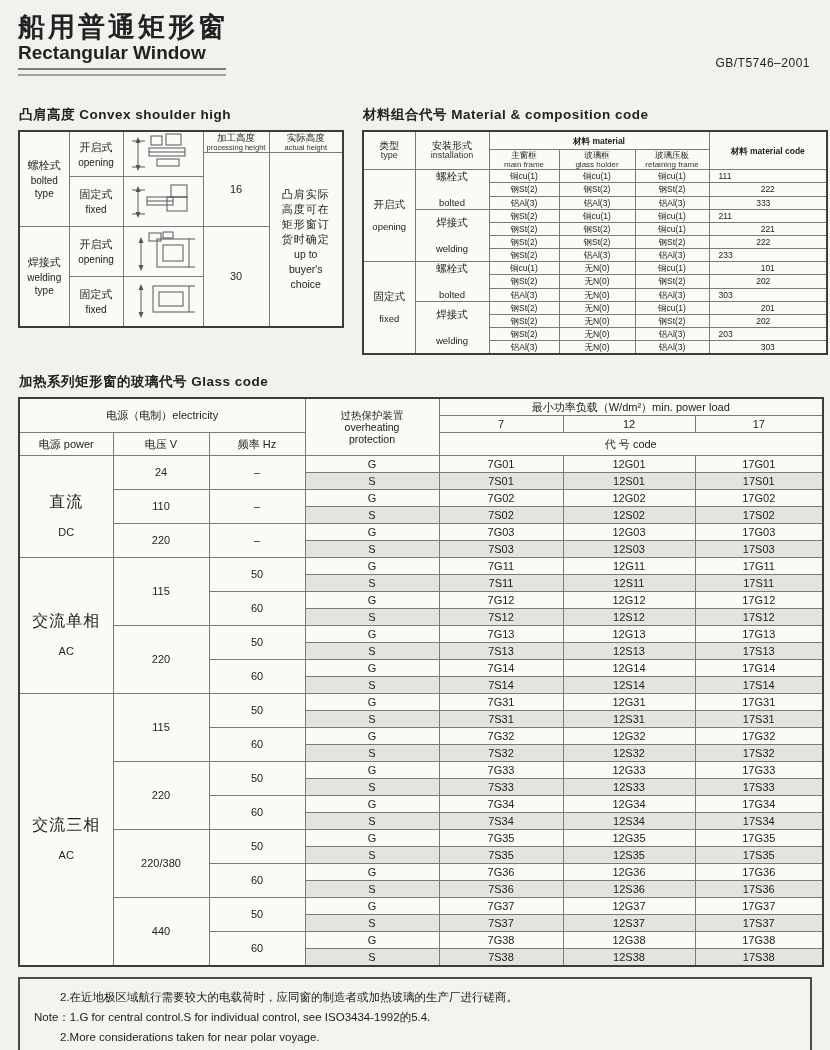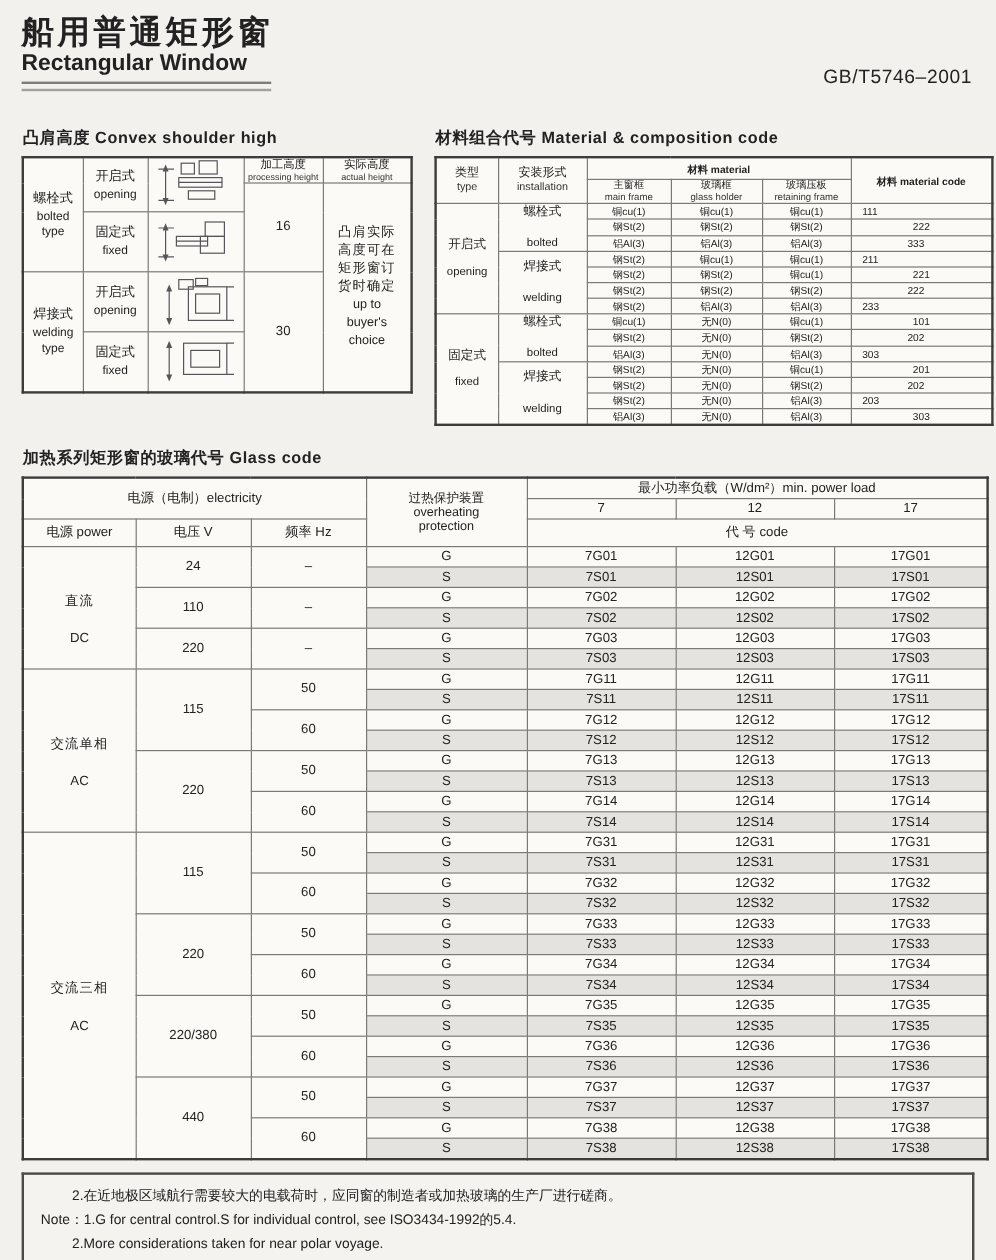--- a/index.html
+++ b/index.html
@@ -8,21 +8,21 @@
     background:#f2f1ee;color:#222;
     font-family:"Liberation Sans","DejaVu Sans",sans-serif;
     padding:12px 18px;overflow:hidden;
   }
   
   .hdr{position:relative;height:78px;}
   .title-zh{font-size:27px;font-weight:bold;letter-spacing:3px;line-height:30px;}
   .title-en{font-size:19px;font-weight:bold;line-height:22px;}
   .title-rule{width:208px;height:4px;margin-top:4px;
     border-top:2px solid #7d7d7d;border-bottom:2px solid #a0a09c;}
-  .std{position:absolute;right:2px;top:44px;font-size:16px;letter-spacing:.5px;}
+  .std{position:absolute;right:2px;top:44px;font-size:12px;letter-spacing:.5px;}
   
   .sec-title{font-size:13.5px;font-weight:bold;margin:0 0 6px 1px;letter-spacing:.5px;}
   .top-row{display:flex;gap:14px;margin-top:16px;align-items:flex-start;}
   
   table{border-collapse:collapse;table-layout:fixed;background:#fbfaf7;}
   td{border:1px solid #7a7a78;text-align:center;vertical-align:middle;padding:0;overflow:hidden;}
   .outer{border:2px solid #3c3c3c;}
   
   .sh-wrap{width:330px;flex:0 0 330px;}
   .sh-tbl{width:326px;}
@@ -34,38 +34,38 @@
   .sh-num{font-size:13px;}
   .sh-note div{line-height:15px;}
   .sh-note .zh{font-size:11px;letter-spacing:1px;}
   .sh-note .en{font-size:10.5px;}
   .sh-diag svg{display:block;margin:1px auto;}
   
   .mt-wrap{flex:1;}
   .mt-tbl{width:464px;}
   .mt-tbl td{font-size:8.5px;line-height:10px;}
   .mt-h1{font-size:10px;font-weight:bold;height:17px;text-align:center;}
-  .mt-h2 .zh{font-size:8.5px;line-height:10px;font-family:Liberation Mono, monospace;}
+  .mt-h2 .zh{font-size:8.5px;line-height:10px;}
   .mt-h2 .en{font-size:8px;line-height:9px;color:#333;}
   .mt-type .zh,.mt-inst .zh{font-size:10.5px;line-height:13px;}
   .mt-type .en,.mt-inst .en{font-size:9.5px;line-height:12px;margin-top:14px;}
   .mt-type .en{margin-top:10px;}
   .mm{height:12px;font-size:8.5px;}
   .mcode{font-size:10px;}
   .pos-l{text-align:left;padding-left:9px;}
   .pos-c{text-align:center;}
   .pos-r{text-align:center;padding-right:9px;}
   
   .gl-sec{margin-top:18px;}
   .gl-tbl{width:804px;}
   .gl-tbl td{font-size:11px;line-height:15px;height:16px;}
   .gl-h{font-size:11px;}
   .gl-h .small{font-size:10.5px;line-height:12px;}
   tr.srow td{background:#e4e3df;}
-  .gt-power .zh{font-size:11px;letter-spacing:1px;margin-top:20px;}
+  .gt-power .zh{font-size:16px;letter-spacing:1px;margin-top:20px;}
   .gt-power .en{font-size:11px;margin-top:16px;}
   
   .notes{margin-top:10px;border:2px solid #4a4a48;border-bottom:4px solid #3c3c3c;
     background:#f4f3f0;padding:8px 14px 10px 14px;font-size:11.5px;line-height:20px;}
   .notes .ind{padding-left:26px;}
   svg .ln{stroke:#56565a;stroke-width:1;fill:none;}
   svg .fl{fill:#56565a;stroke:none;}
 </style>
 </head>
 <body>

